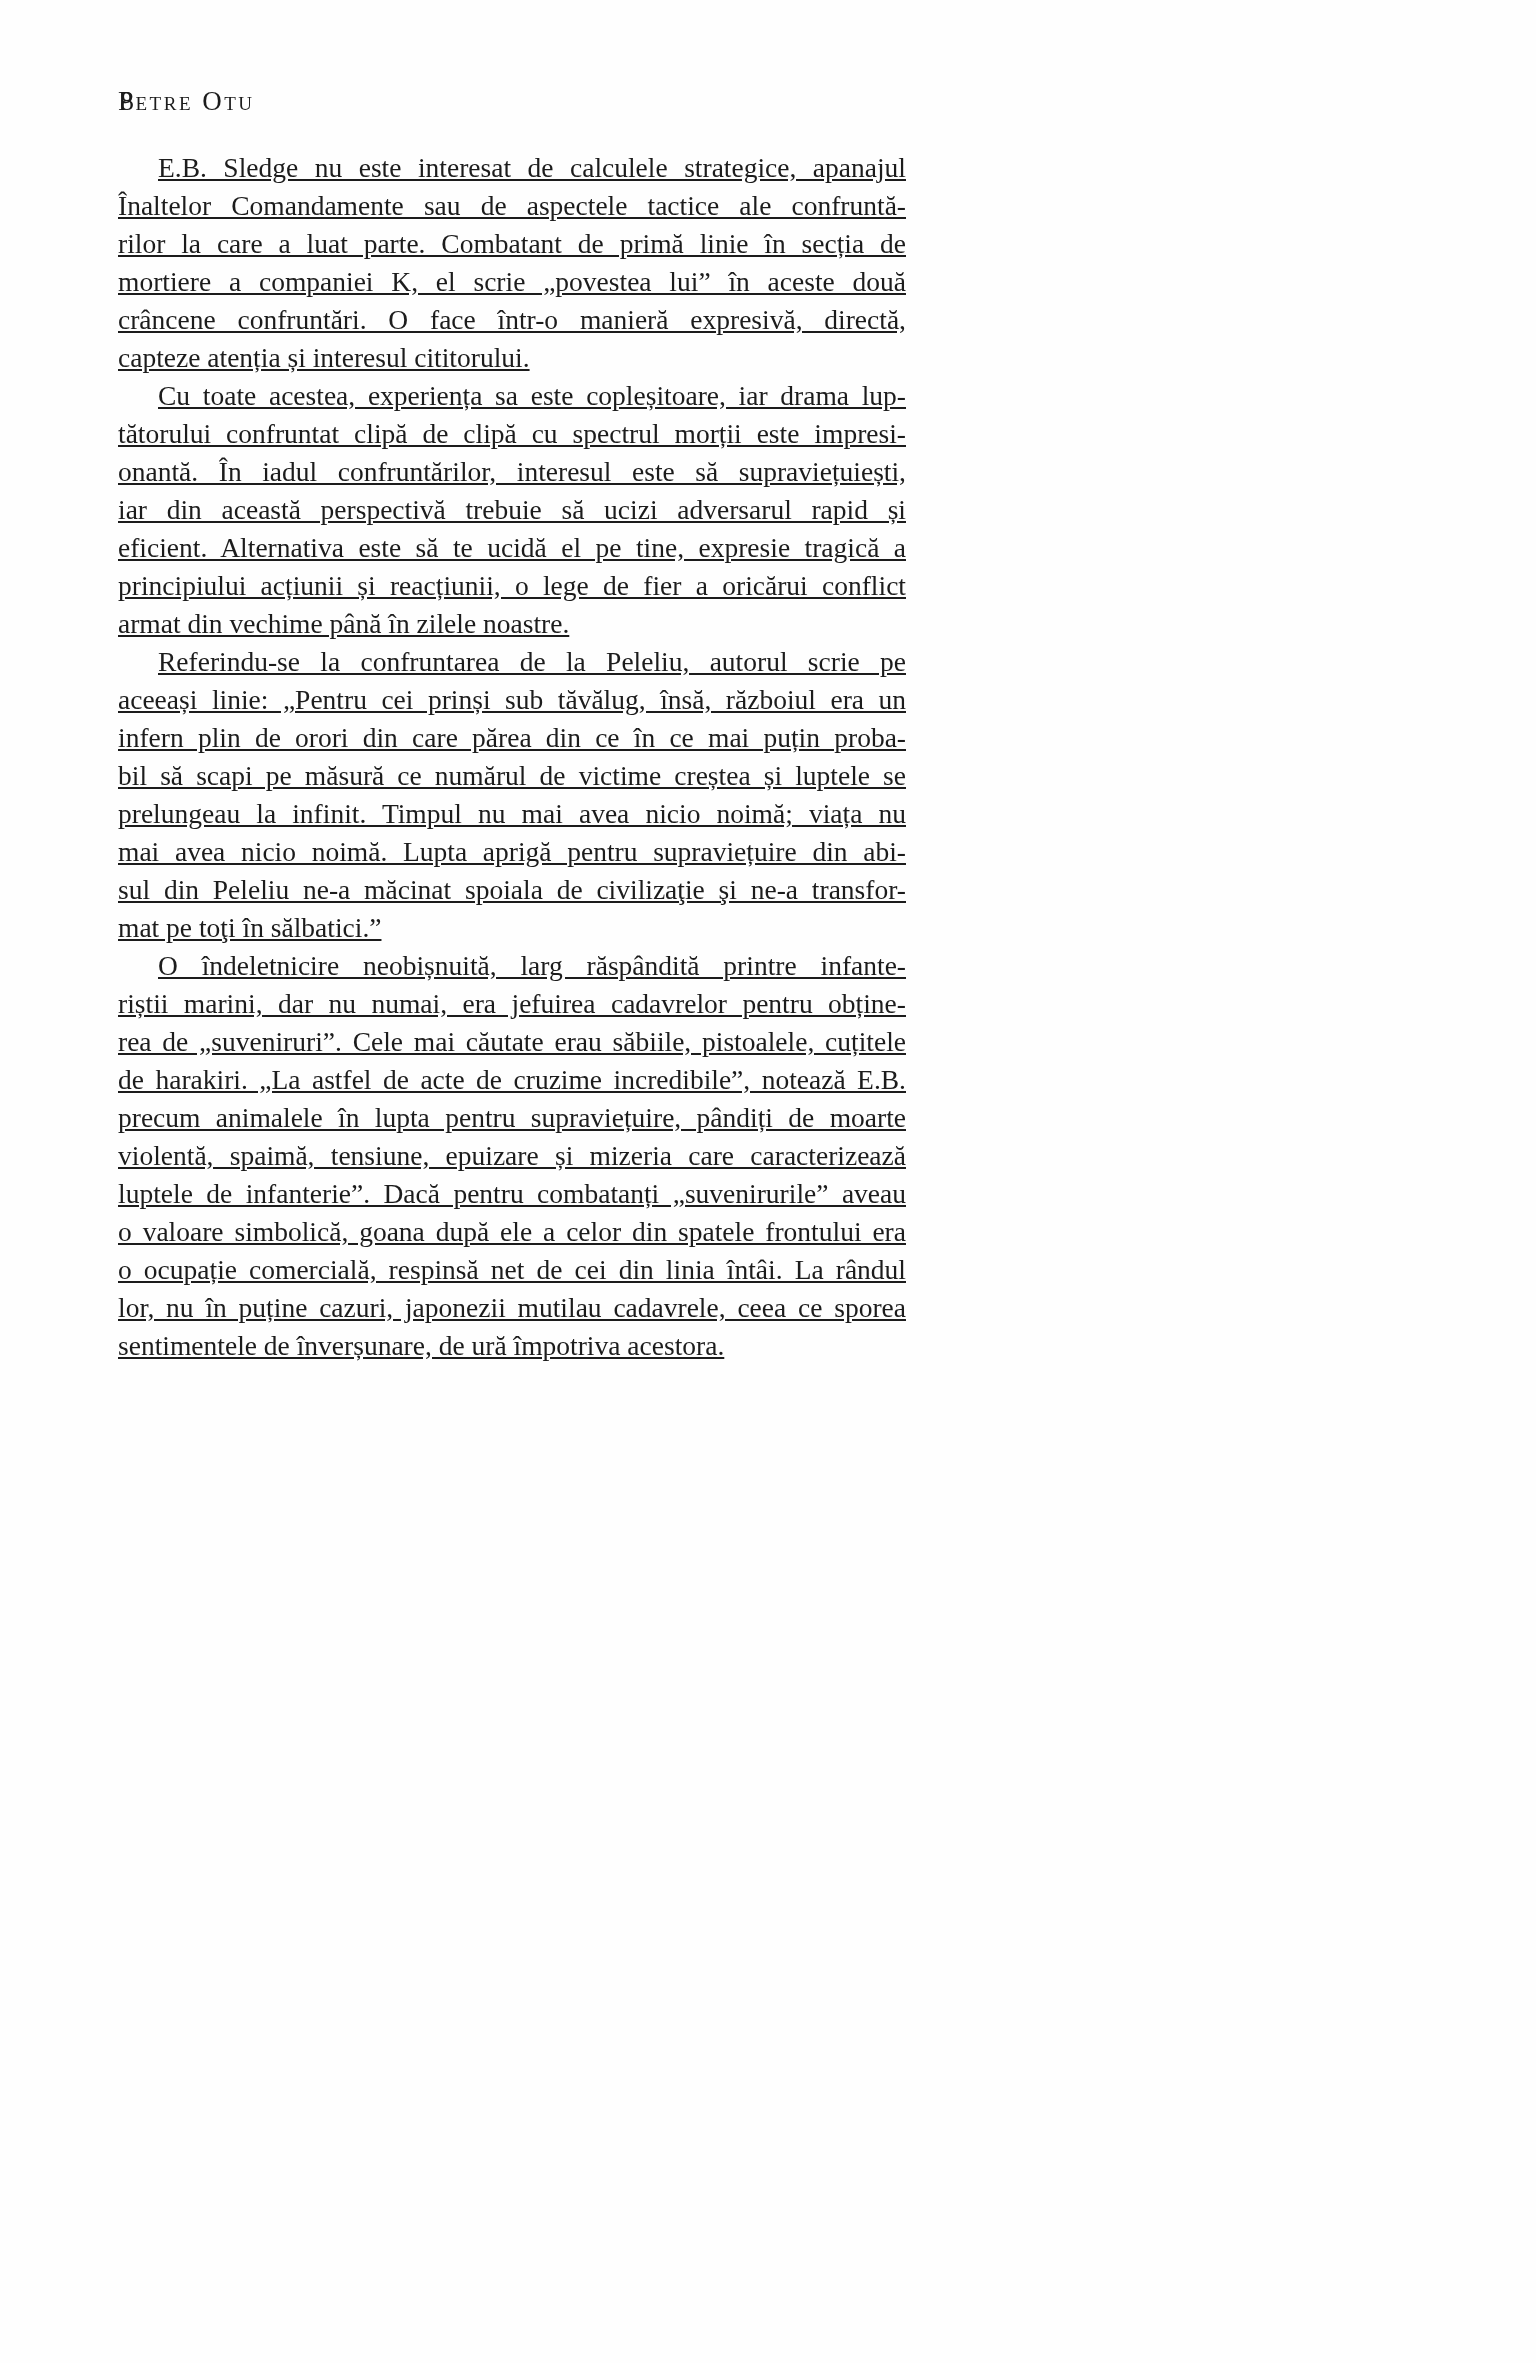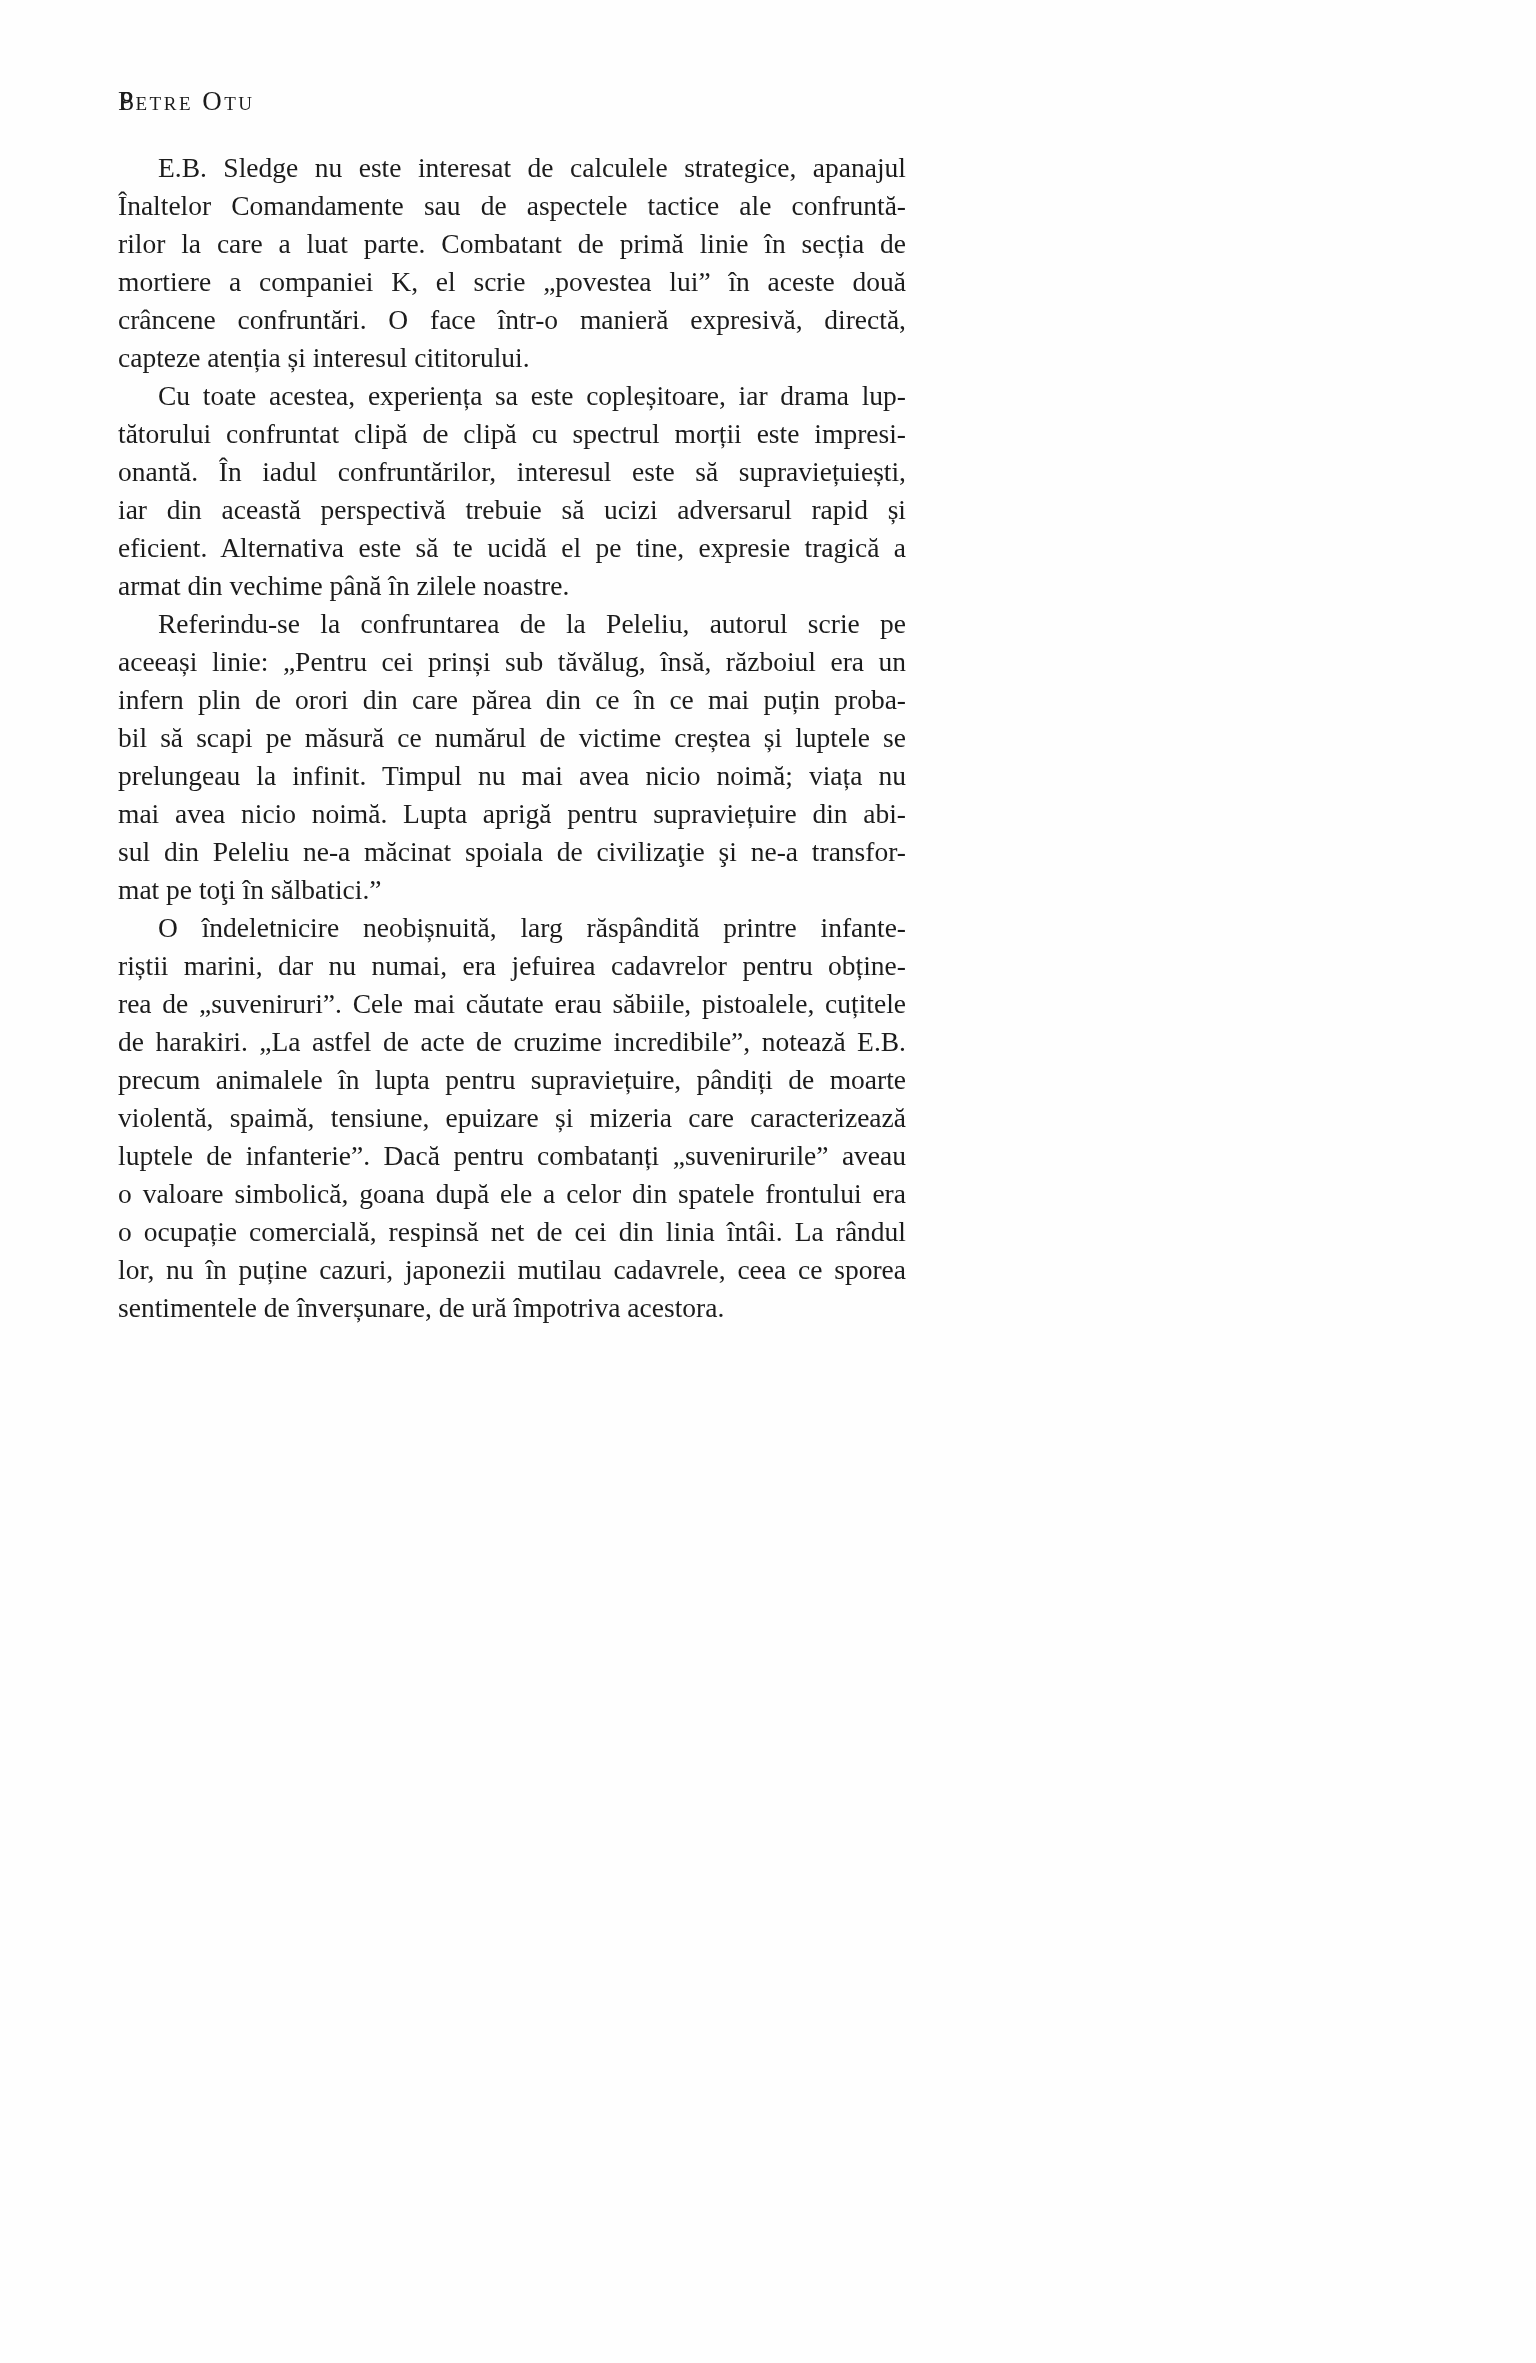--- a/index.html
+++ b/index.html
@@ -45,20 +45,21 @@
   }
   .text-block {
     position: absolute;
     left: 118px;
     top: 149px;
     width: 788px;
   }
   .paragraph {
     margin: 0;
     padding: 0;
+    text-decoration: underline;
   }
   .line {
     display: block;
     font-size: 27.5px;
     line-height: 38px;
     text-align: justify;
     text-align-last: justify;
   }
   .line.first {
     text-indent: 40px;
@@ -83,20 +84,21 @@
         <span class="line">mortiere a companiei K, el scrie „povestea lui” în aceste două</span>
         <span class="line">crâncene confruntări. O face într-o manieră expresivă, directă,</span>
         <span class="line last">capteze atenția și interesul cititorului.</span>
       </p>
       <p class="paragraph">
         <span class="line first">Cu toate acestea, experiența sa este copleșitoare, iar drama lup-</span>
         <span class="line">tătorului confruntat clipă de clipă cu spectrul morții este impresi-</span>
         <span class="line">onantă. În iadul confruntărilor, interesul este să supraviețuiești,</span>
         <span class="line">iar din această perspectivă trebuie să ucizi adversarul rapid și</span>
         <span class="line">eficient. Alternativa este să te ucidă el pe tine, expresie tragică a</span>
+        <span class="line">principiului acțiunii și reacțiunii, o lege de fier a oricărui conflict</span>
         <span class="line last">armat din vechime până în zilele noastre.</span>
       </p>
       <p class="paragraph">
         <span class="line first">Referindu-se la confruntarea de la Peleliu, autorul scrie pe</span>
         <span class="line">aceeași linie: „Pentru cei prinși sub tăvălug, însă, războiul era un</span>
         <span class="line">infern plin de orori din care părea din ce în ce mai puțin proba-</span>
         <span class="line">bil să scapi pe măsură ce numărul de victime creștea și luptele se</span>
         <span class="line">prelungeau la infinit. Timpul nu mai avea nicio noimă; viața nu</span>
         <span class="line">mai avea nicio noimă. Lupta aprigă pentru supraviețuire din abi-</span>
         <span class="line">sul din Peleliu ne-a măcinat spoiala de civilizaţie şi ne-a transfor-</span>

